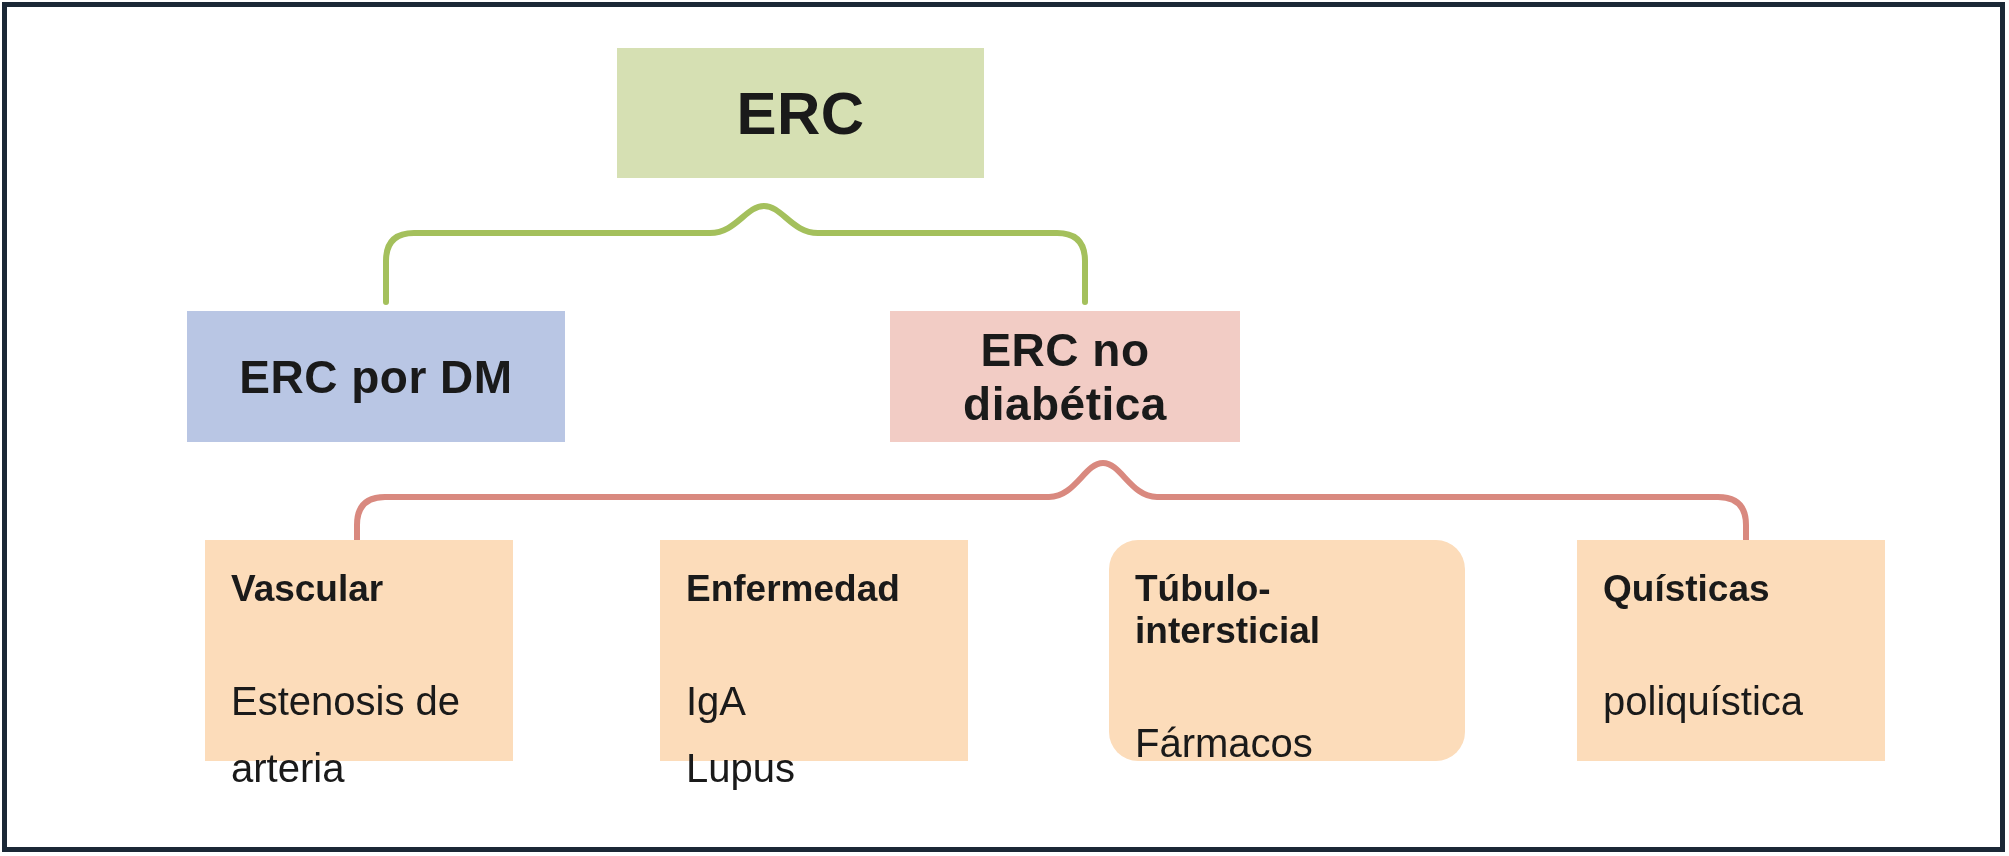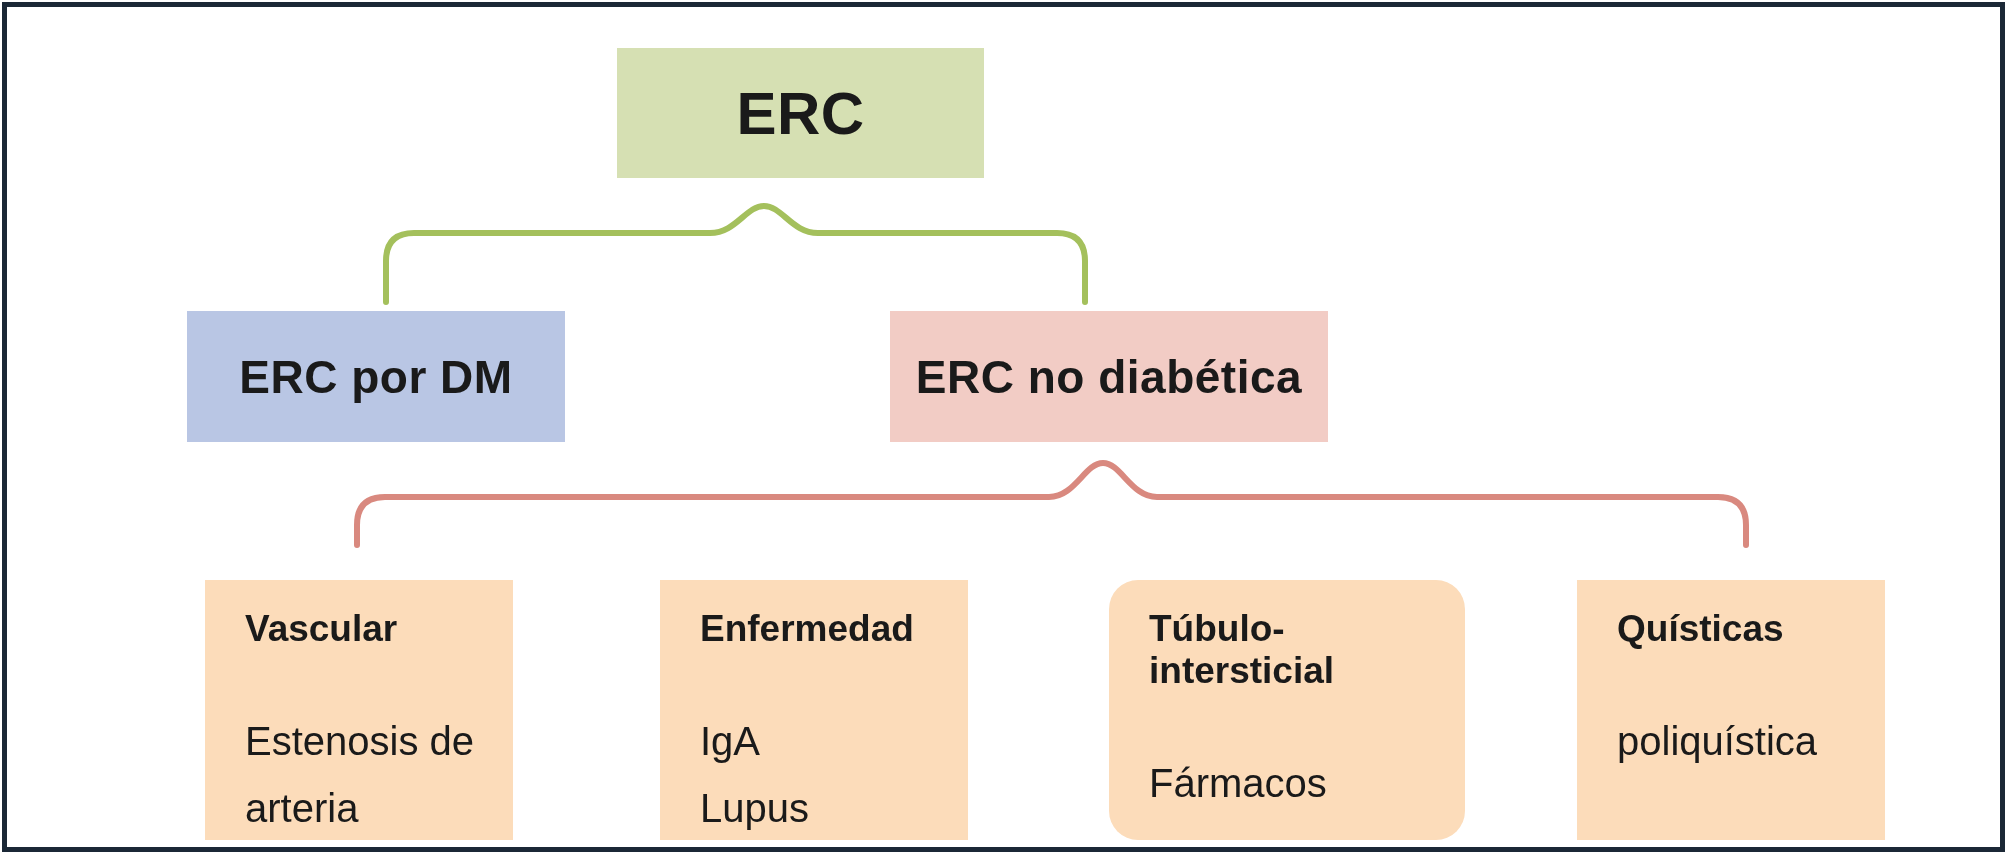--- a/index.html
+++ b/index.html
@@ -18,35 +18,35 @@
   }
   .node-root {
     left: 577px; top: 48px; width: 367px; height: 130px;
     background: var(--root_bg, #d6e0b3); font-size: 60px; margin-left: 40px;
   }
   .node-l2-left {
     left: 187px; top: 311px; width: 378px; height: 131px;
     background: var(--left_bg, #b9c6e4); font-size: 46px;
   }
   .node-l2-right {
-    left: 890px; top: 311px; width: 438px; height: 131px;
+    left: 890px; top: 311px; width: 350px; height: 131px;
     background: var(--right_bg, #f2ccc5); font-size: 46px;
   }
 
   svg.brace { position: absolute; overflow: visible; }
   svg.brace path { fill: none; stroke-width: 6px; stroke-linecap: round; stroke-linejoin: round; }
   svg.brace-green { left: 380px; top: 202px; }
   svg.brace-green path { stroke: var(--brace_green, #a4c05c); }
   svg.brace-pink { left: 350px; top: 458px; }
   svg.brace-pink path { stroke: var(--brace_pink, #d9897f); }
 
   .leaf {
-    position: absolute; top: 580px; height: 260px;
+    position: absolute; top: 540px; height: 221px;
     background: var(--leaf_bg, #fcdcba);
-    padding: 28px 18px 0 40px;
+    padding: 28px 18px 0 26px;
   }
   .leaf-1 { left: 205px;  width: 308px; }
   .leaf-2 { left: 660px;  width: 308px; }
   .leaf-3 { left: 1109px; width: 356px; border-radius: 29px; }
   .leaf-4 { left: 1577px; width: 308px; }
   .leaf-title { font-size: 37px; font-weight: bold; margin-bottom: 58px; white-space: pre-wrap; }
   .leaf-line  { font-size: 40px; line-height: 67px; white-space: pre-wrap; }
 </style>
 </head>
 <body>

